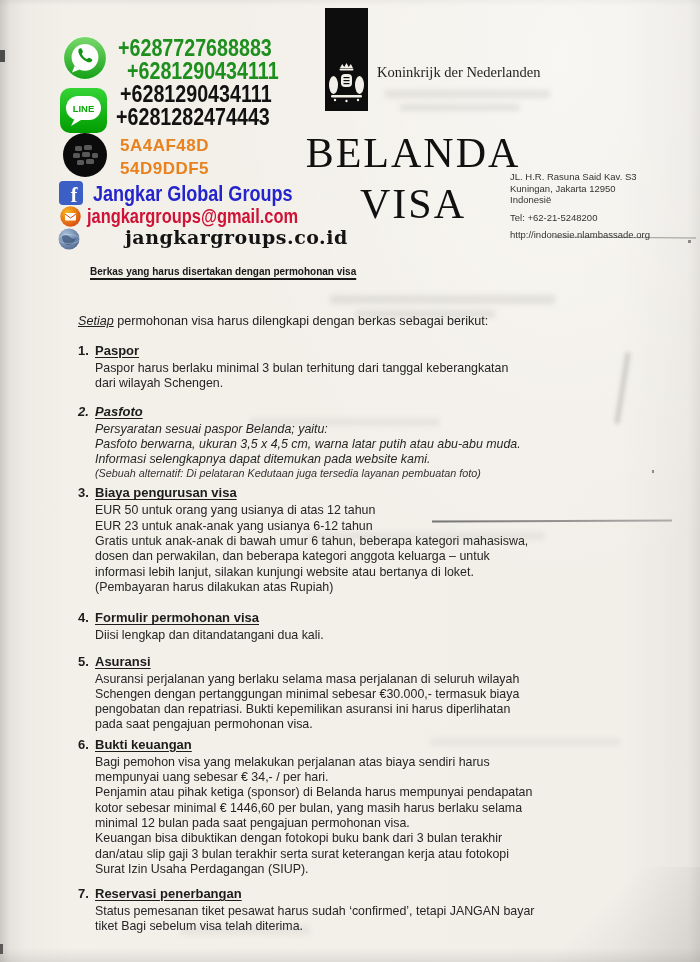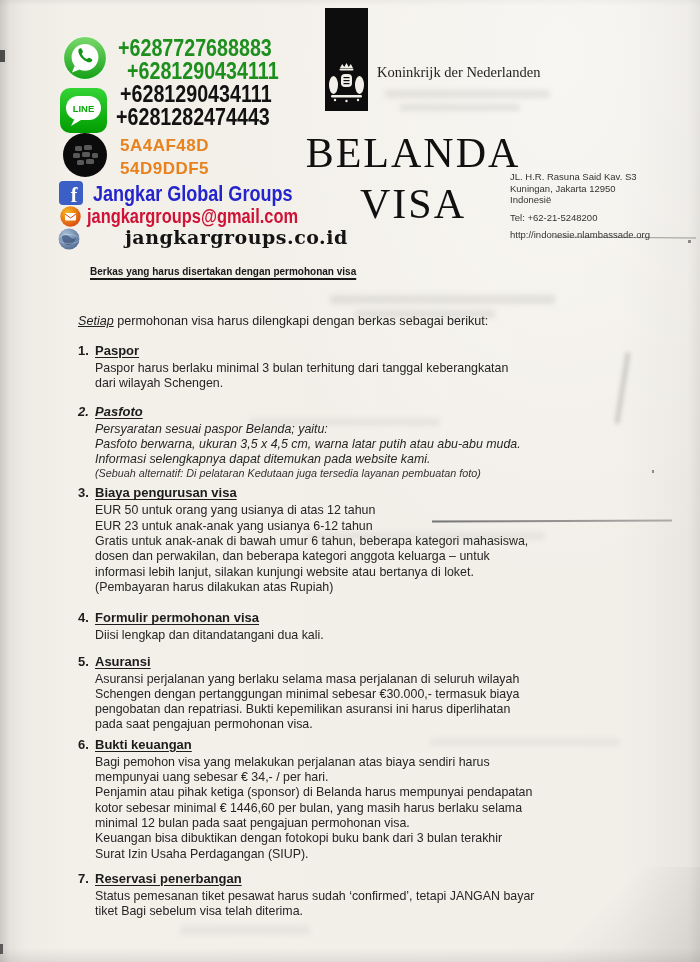--- a/index.html
+++ b/index.html
@@ -235,20 +235,21 @@
         <div class="req-line">pada saat pengajuan permohonan visa.</div>
       </div>
       <div class="req-item">
         <div class="req-head"><span class="num">6.</span><span class="ttl">Bukti keuangan</span></div>
         <div class="req-line">Bagi pemohon visa yang melakukan perjalanan atas biaya sendiri harus</div>
         <div class="req-line">mempunyai uang sebesar € 34,- / per hari.</div>
         <div class="req-line">Penjamin atau pihak ketiga (sponsor) di Belanda harus mempunyai pendapatan</div>
         <div class="req-line">kotor sebesar minimal € 1446,60 per bulan, yang masih harus berlaku selama</div>
         <div class="req-line">minimal 12 bulan pada saat pengajuan permohonan visa.</div>
         <div class="req-line">Keuangan bisa dibuktikan dengan fotokopi buku bank dari 3 bulan terakhir</div>
+        <div class="req-line">dan/atau slip gaji 3 bulan terakhir serta surat keterangan kerja atau fotokopi</div>
         <div class="req-line">Surat Izin Usaha Perdagangan (SIUP).</div>
       </div>
       <div class="req-item">
         <div class="req-head"><span class="num">7.</span><span class="ttl">Reservasi penerbangan</span></div>
         <div class="req-line">Status pemesanan tiket pesawat harus sudah ‘confirmed’, tetapi JANGAN bayar</div>
         <div class="req-line">tiket Bagi sebelum visa telah diterima.</div>
       </div>
     </div>
 
   <div class="abs mid-line"></div>

